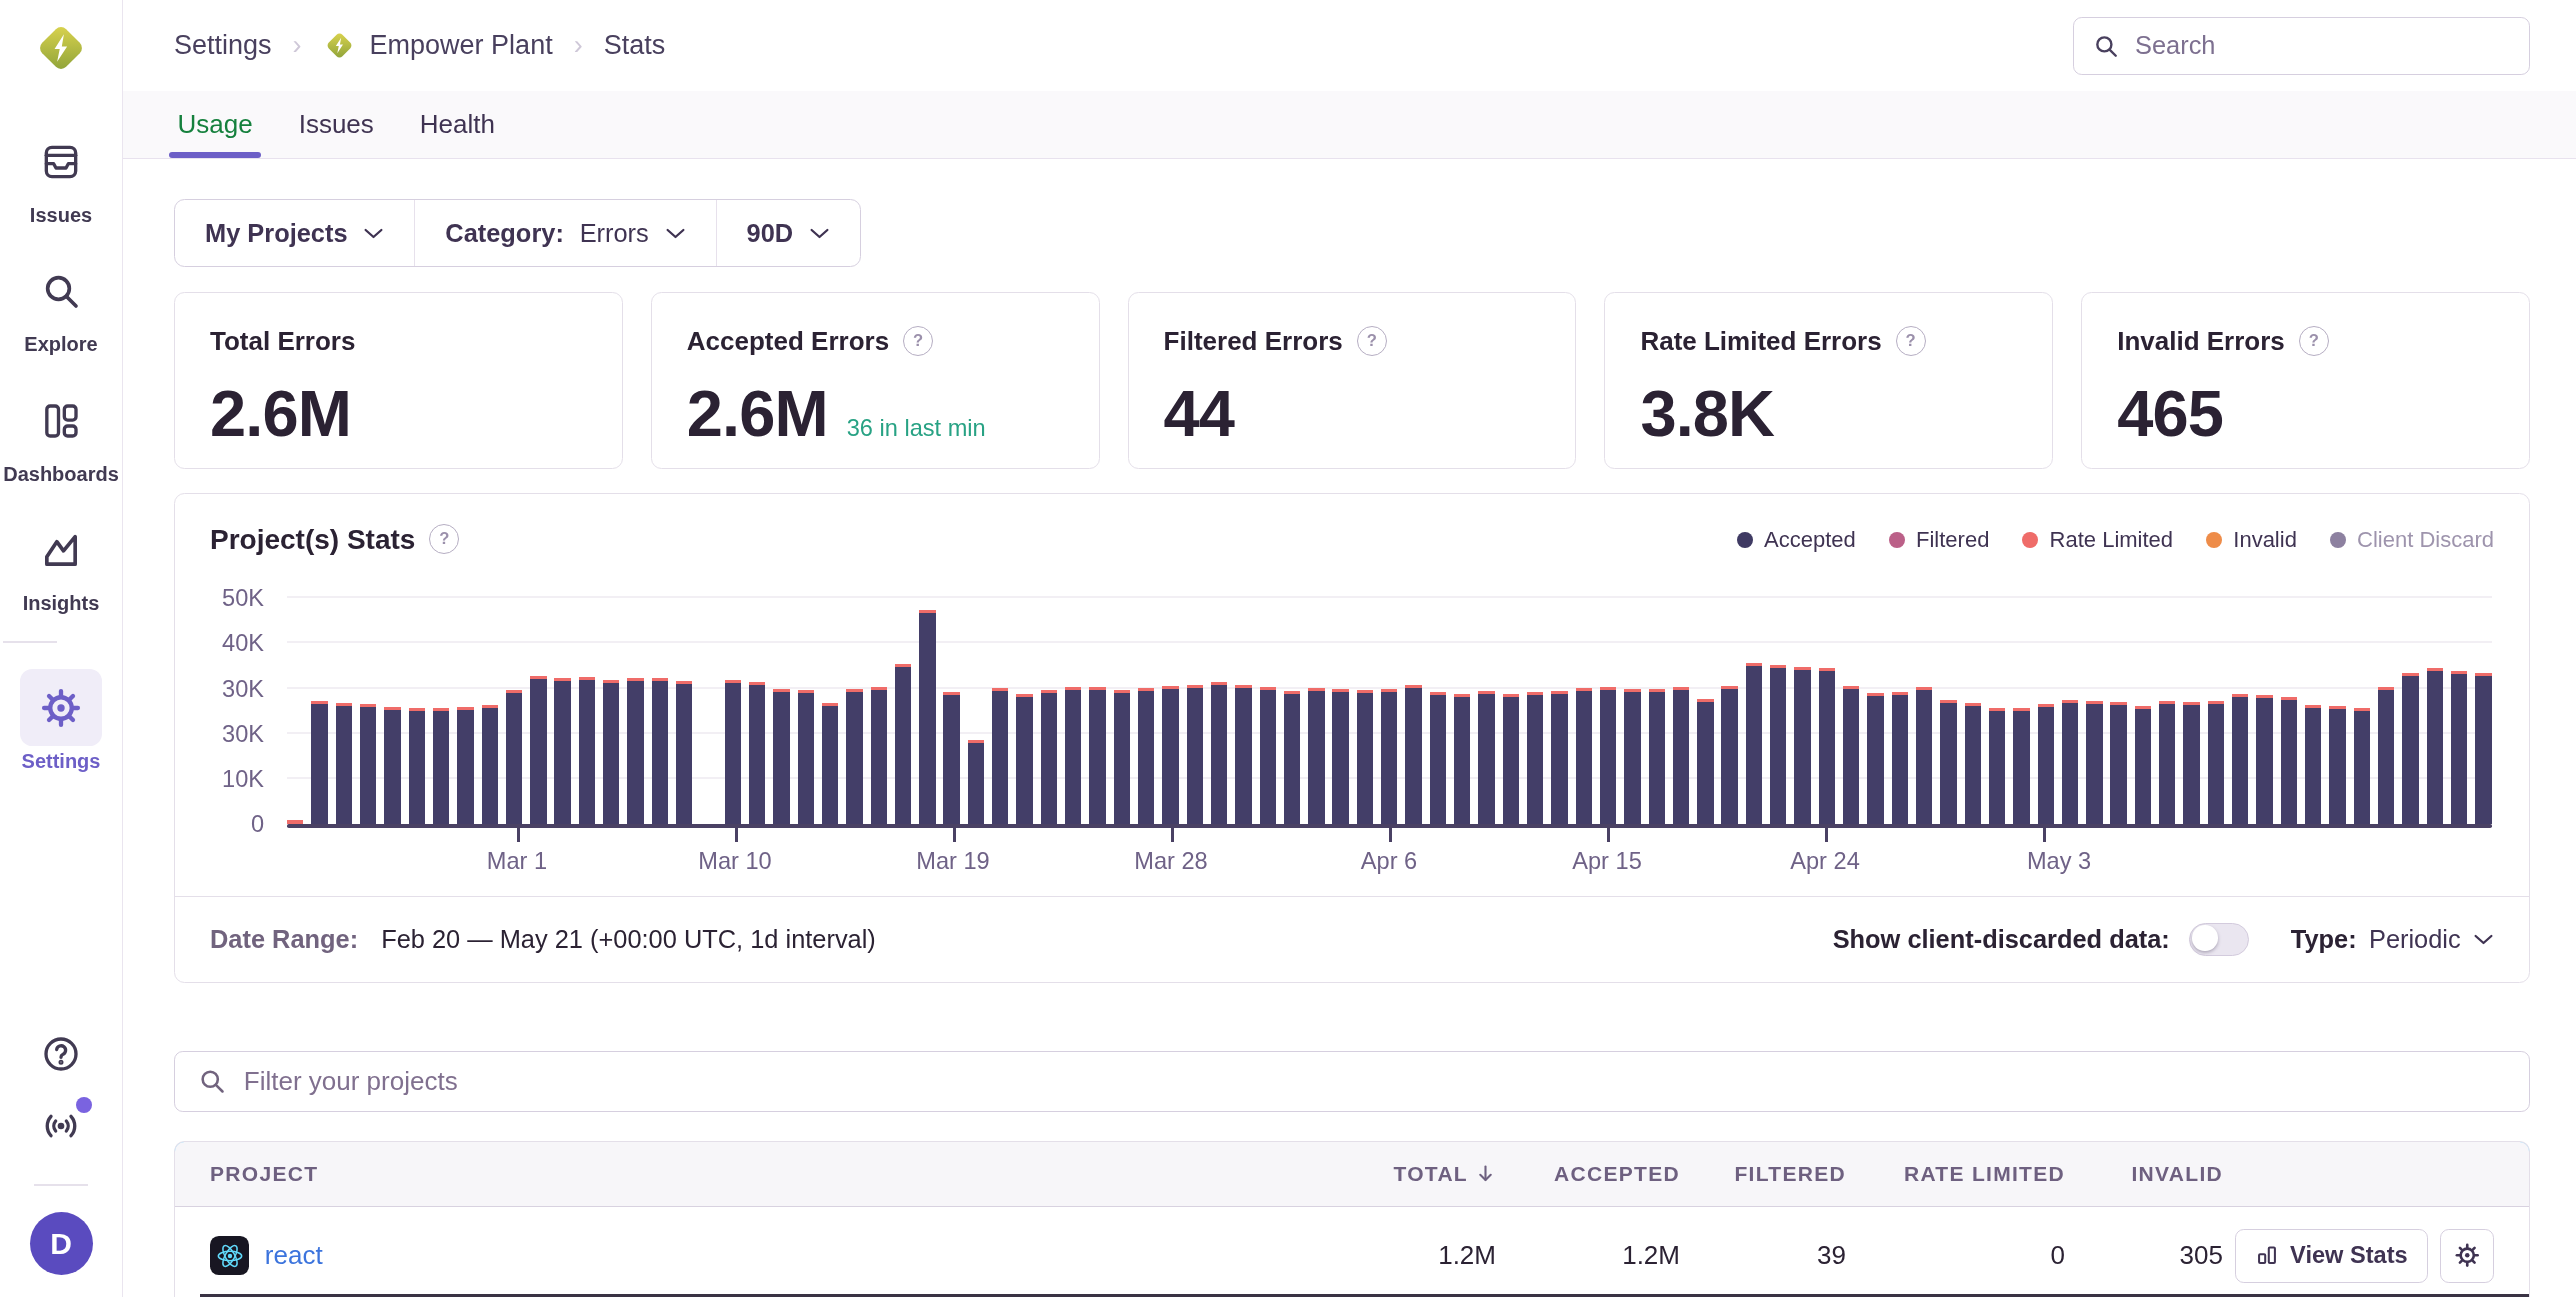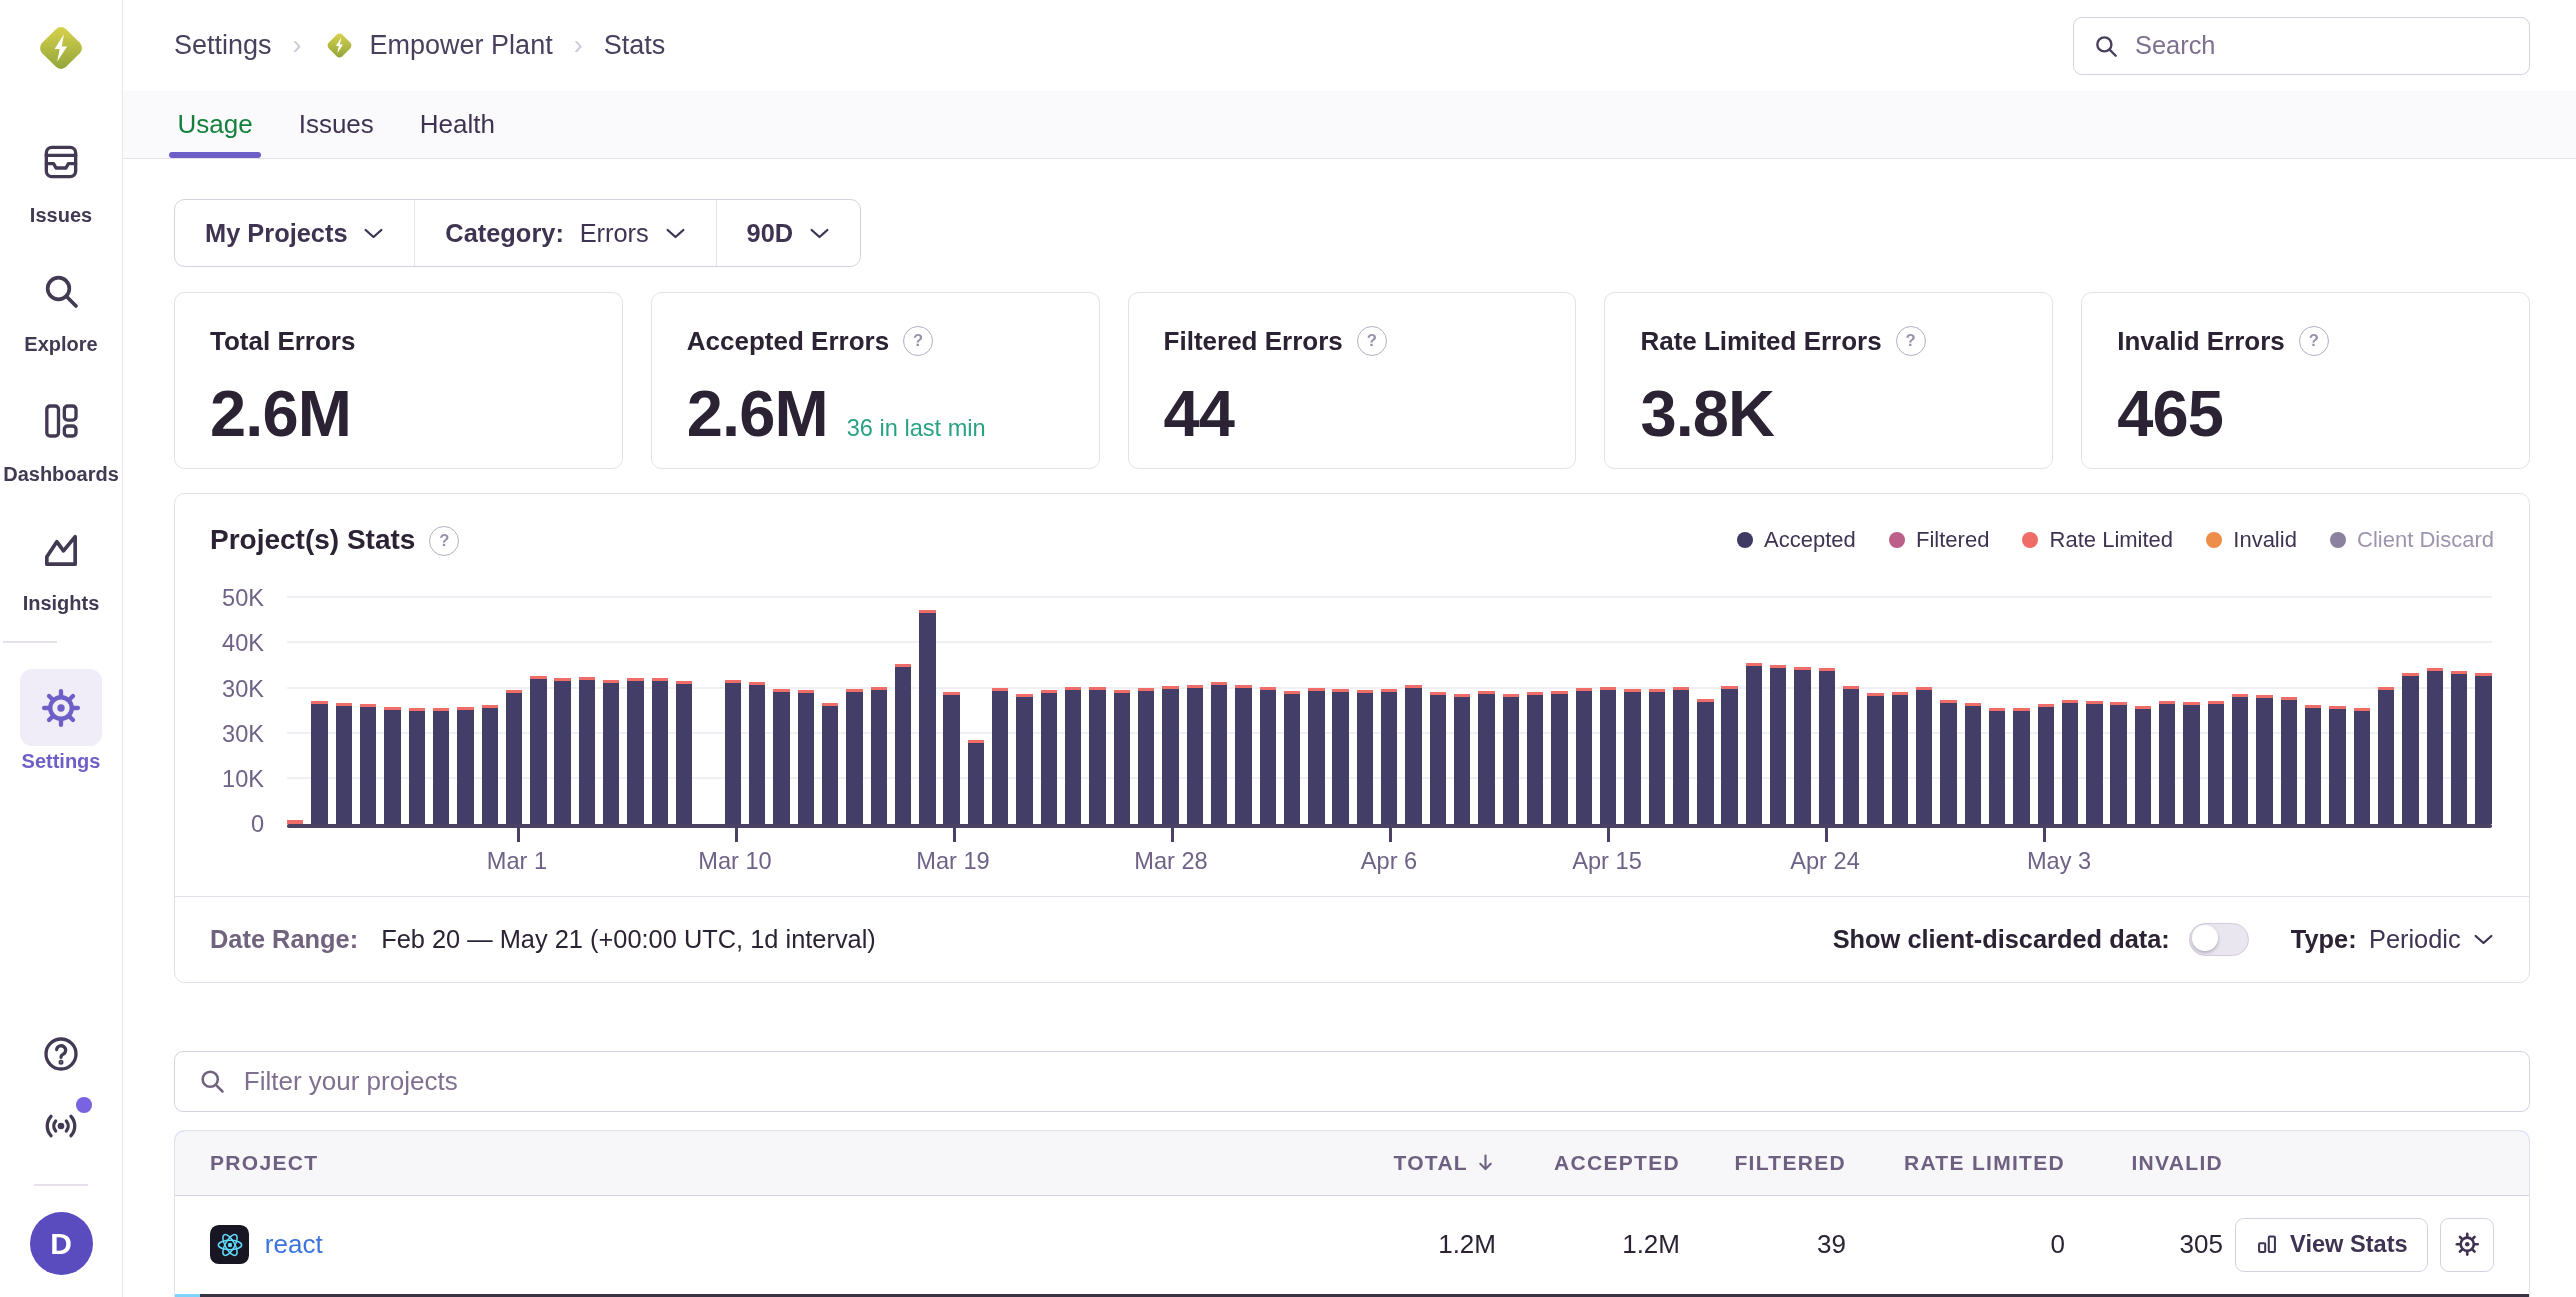--- a/index.html
+++ b/index.html
@@ -59,21 +59,21 @@
   .card-title{font-size:26px;font-weight:700;color:#2b2233}
   .help{width:30px;height:30px;border-radius:50%;border:1.8px solid #b6aec3;color:#9b90ab;font-size:16.6px;font-weight:700;
         display:flex;align-items:center;justify-content:center;box-sizing:border-box;cursor:pointer;flex:none;background:#fff}
   .card-value-row{display:flex;align-items:baseline;gap:19px;margin-top:19px}
   .card-value{font-size:65px;font-weight:600;letter-spacing:-0.9px;color:#2b2233}
   .card-note{font-size:23.6px;color:#28a284}
 
   
   .panel{border:1.8px solid #e4dfe9;border-radius:10.5px;margin-top:24.5px;background:#fff;flex:none}
   .panel-head{display:flex;align-items:center;justify-content:space-between;padding:30px 35px 7px}
-  .panel-title-wrap{display:flex;align-items:flex-end;gap:14px}
+  .panel-title-wrap{display:flex;align-items:flex-start;gap:14px}
   .panel-title{font-size:28px;font-weight:700;color:#2b2233}
   .legend{display:flex;align-items:center;gap:33px}
   .legend-item{display:flex;align-items:center;gap:11.4px;cursor:pointer}
   .legend-dot{width:15.8px;height:15.8px;border-radius:50%}
   .legend-label{font-size:22px;color:#3f3352}
   .legend-item.muted .legend-label{color:#9e94ad}
 
   .chart-plot{position:relative;height:308px;margin:3.5px 37px 0 26px}
   .y-label{position:absolute;left:0;width:63px;text-align:right;font-size:23.6px;line-height:30px;height:30px;color:#6f6287}
   .grid-line{position:absolute;left:86px;right:0;height:1.8px;background:#f2eff4}
@@ -97,21 +97,21 @@
   .type-label{font-weight:700;color:#2b2233}
   .type-value{color:#3f3352}
 
   
   .project-filter{margin-top:68px;height:61px;border:1.8px solid #d6cfdf;border-radius:8.8px;display:flex;align-items:center;
                   gap:15.8px;padding:0 23px;box-sizing:border-box;flex:none;background:#fff}
   .project-filter svg{width:28px;height:28px;color:#71637e;flex:none}
   .project-filter input{border:none;outline:none;font-size:26px;font-family:inherit;width:100%;color:#2b2233;background:transparent}
   .project-filter input::placeholder{color:#80708f}
 
-  .table-panel{margin-top:18px;border:1.8px solid #e4dfe9;border-bottom:none;border-radius:10.5px 10.5px 0 0;position:relative;
+  .table-panel{margin-top:29px;border:1.8px solid #e4dfe9;border-bottom:none;border-radius:10.5px 10.5px 0 0;position:relative;
                overflow:hidden;background:#7dd3fc;flex:1}
   .t-grid{display:grid;grid-template-columns:1fr 166px 184px 166px 219px 158px 271px;align-items:center;padding:0 35px;box-sizing:border-box}
   .t-head{background:#f7f6f9;border-bottom:1.8px solid #d8d2e0;height:65px}
   .t-h{font-size:21px;font-weight:700;letter-spacing:1.3px;color:#6e6080;display:flex;align-items:center;gap:7px;cursor:pointer}
   .t-h.right{justify-content:flex-end}
   .t-h svg{width:21px;height:21px;color:#6e6080}
   .t-row{height:98px;background:#fff}
   .t-cell{font-size:26px;color:#2b2233;text-align:right}
   .proj-cell{display:flex;align-items:center;gap:15.8px}
   .proj-icon{width:39px;height:39px;border-radius:8.8px;background:#181622;display:flex;align-items:center;justify-content:center;flex:none}

